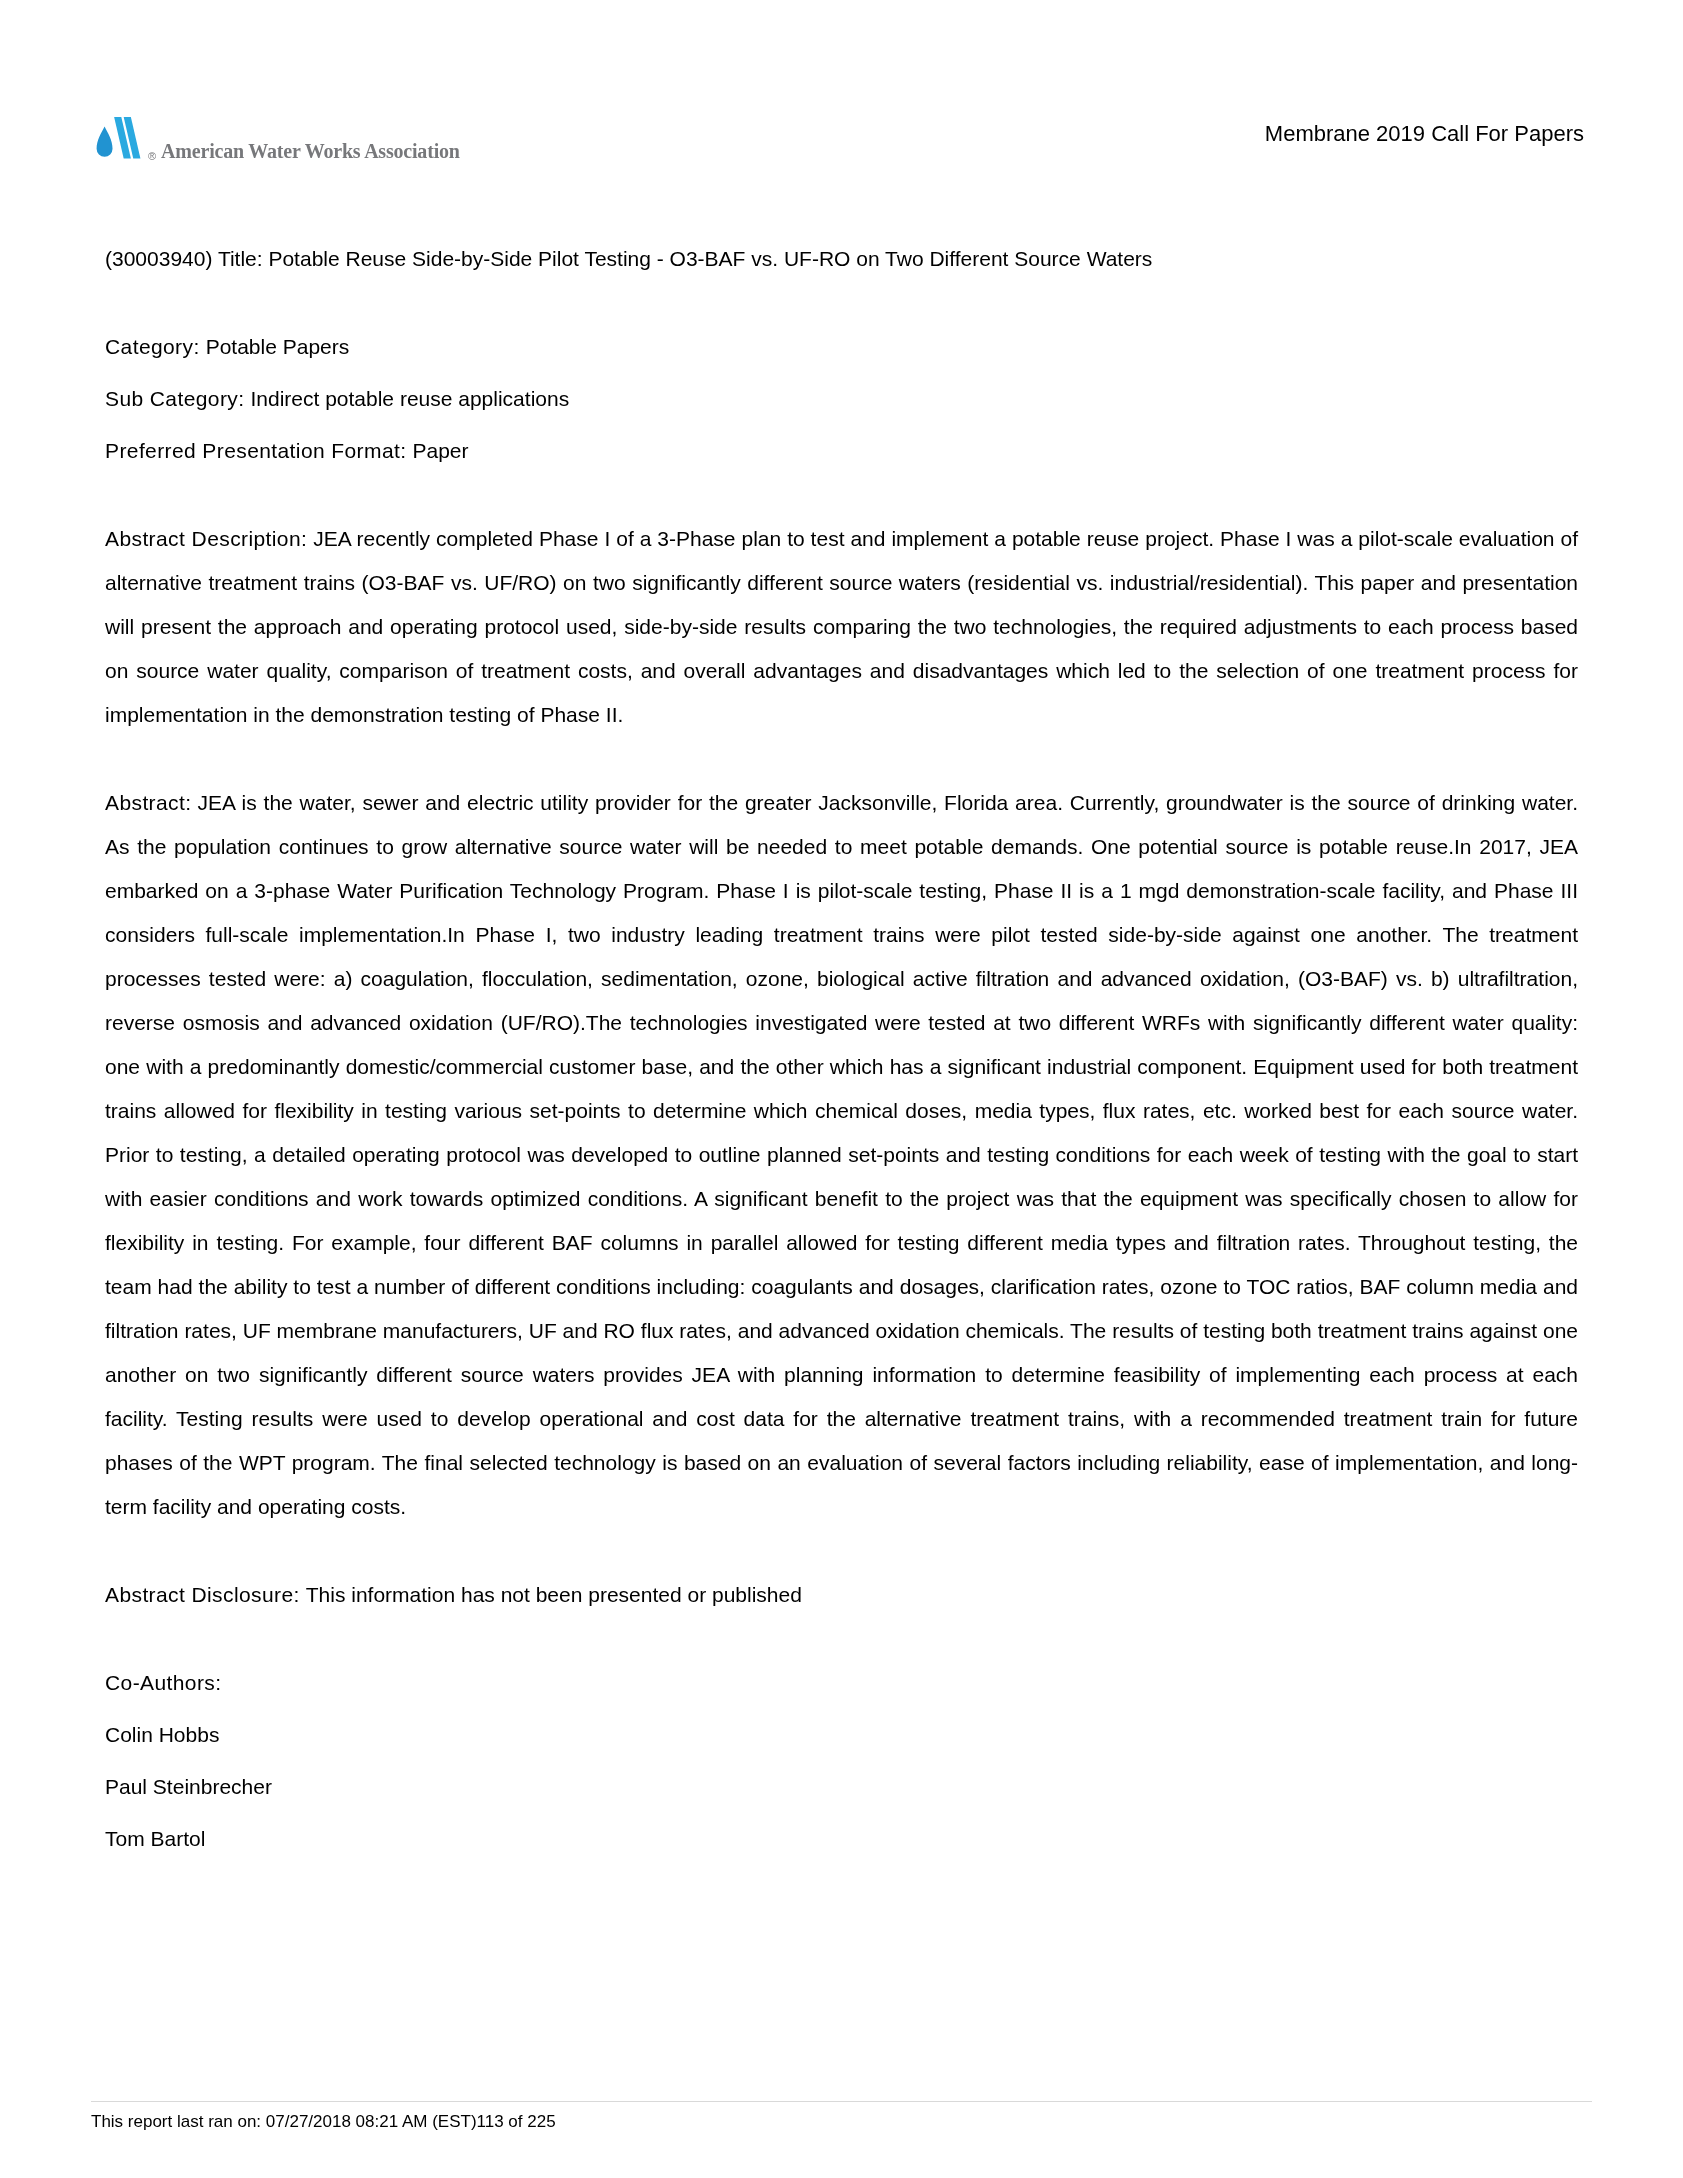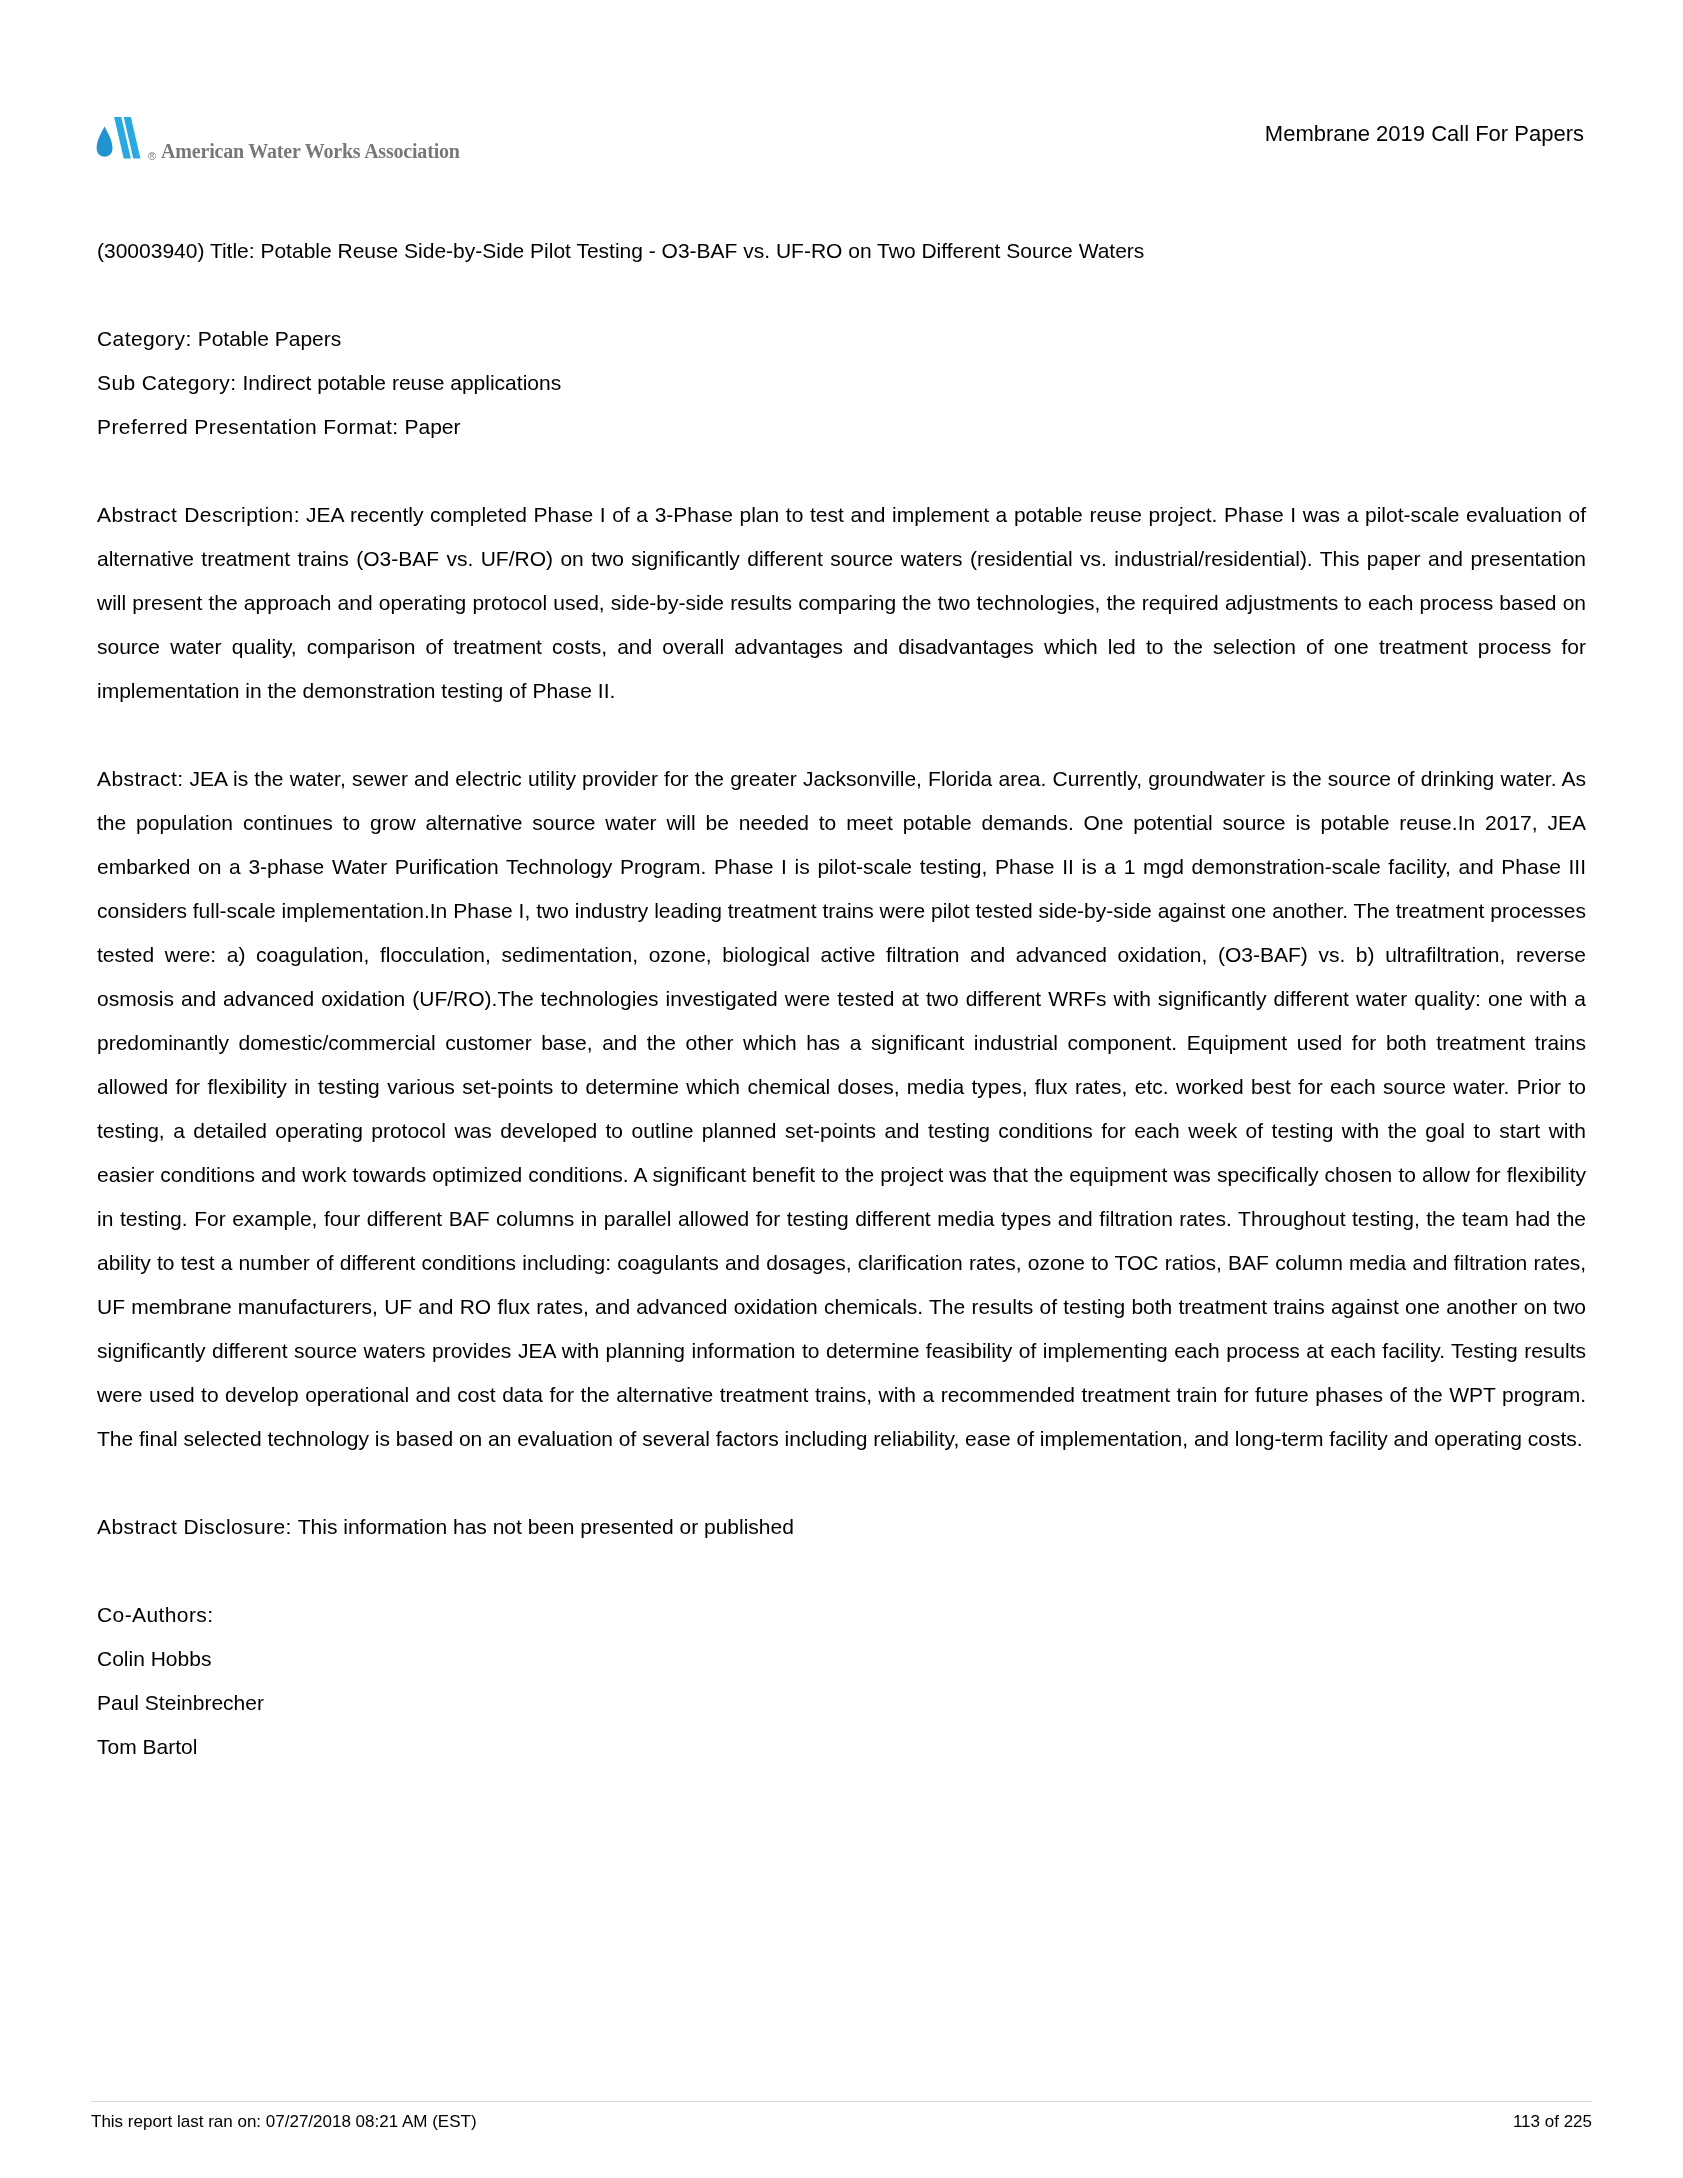--- a/index.html
+++ b/index.html
@@ -51,37 +51,36 @@
     margin-top: 14px;
   }
   
   .content {
     position: absolute;
     top: 229px;
     left: 97px;
     width: 1489px;
   }
   .content p {
-    margin: 0;
+    margin: 8px;
     font-size: 21px;
     line-height: 44px;
   }
   .block { margin-bottom: 44px; }
   .para { text-align: justify; }
   .label { letter-spacing: 0.4px; margin-right: 6px; }
   
   .footer {
     position: absolute;
     top: 2101px;
     left: 91px;
     right: 91px;
     border-top: 1px solid #d9d9d9;
     padding-top: 10px;
     display: flex;
-    justify-content: space-between;
     font-size: 17px;
     color: #000;
   }
 </style>
 </head>
 <body>
 
 <div class="page">
 
   <div class="header">

